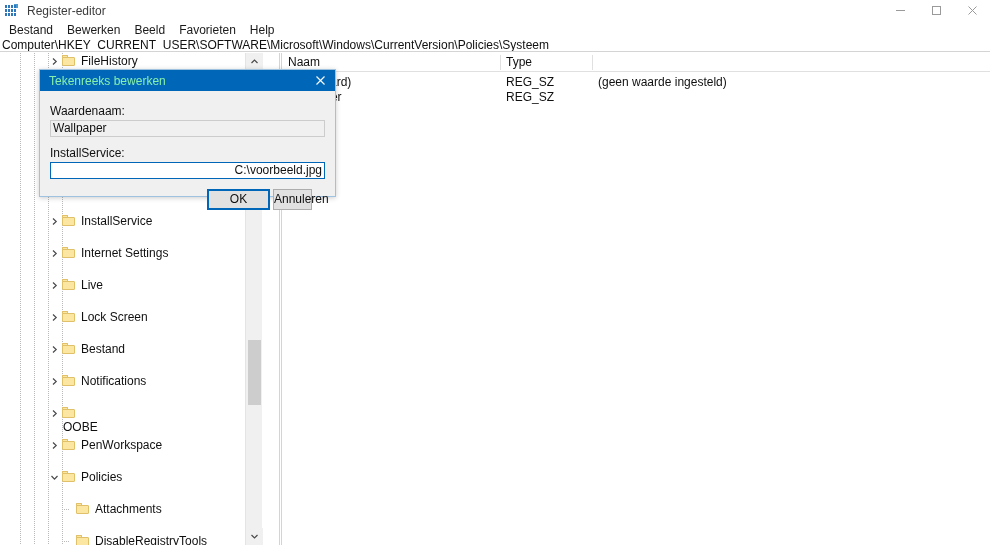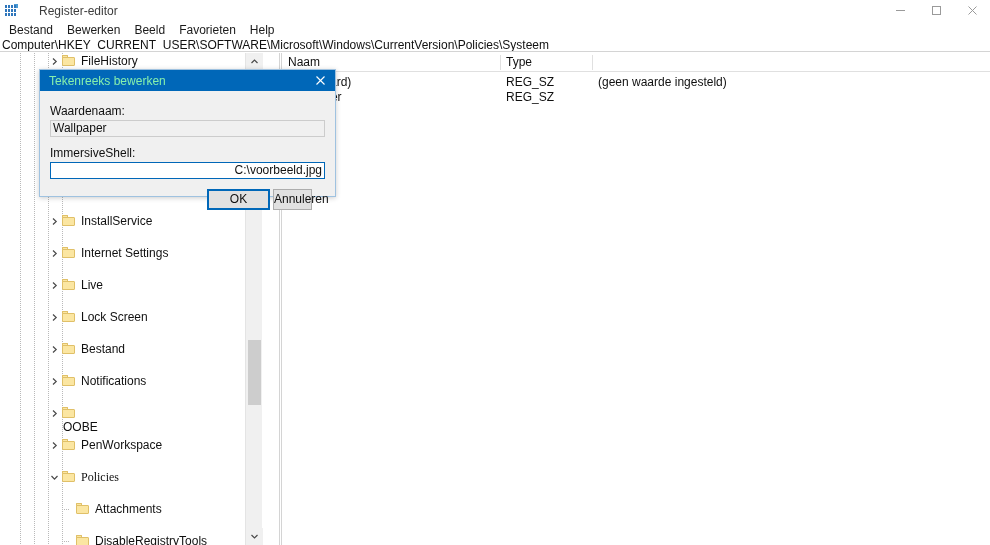--- a/index.html
+++ b/index.html
@@ -22,21 +22,20 @@
   }
 
   
   .titlebar {
     position: absolute;
     left: 0; top: 0;
     width: 990px; height: 21px;
     background: #ffffff;
     display: flex;
     align-items: center;
-    gap: 12px;
   }
   .app-icon {
     position: relative;
     width: 14px; height: 14px;
     margin-left: 5px;
     flex: 0 0 auto;
   }
   .app-icon .sq {
     position: absolute;
     background: #2e76bc;
@@ -561,21 +560,21 @@
             <div class="trow" style="top: 208px;">
               <span class="twist" style="left: 48px;">
                 <svg width="9" height="9" viewBox="0 0 9 9">
                   <polyline points="1.5,3 4.5,6.2 7.5,3" fill="none" stroke="#4a4a4a" stroke-width="1.2"></polyline>
                 </svg>
               </span>
               <span class="tfolder" style="left: 62px; top: 2px;">
                 <span class="tab"></span>
                 <span class="body"></span>
               </span>
-              <span class="tlabel" style="left: 78px; font-family: Liberation Serif, serif;">Policies</span>
+              <span class="tlabel" style="left: 78px;">Policies</span>
             </div>
             <div class="trow" style="top: 224px;">
               <span class="tdash" style="left: 64px;"></span>
               <span class="tfolder" style="left: 76px; top: 2px;">
                 <span class="tab"></span>
                 <span class="body"></span>
               </span>
               <span class="tlabel" style="left: 92px;">Attachments</span>
             </div>
             <div class="trow" style="top: 240px;">
@@ -636,21 +635,21 @@
             <line x1="1.5" y1="1.5" x2="9.5" y2="9.5" stroke="#ffffff" stroke-width="1.1"></line>
             <line x1="9.5" y1="1.5" x2="1.5" y2="9.5" stroke="#ffffff" stroke-width="1.1"></line>
           </svg>
       </div>
     </div>
 
     <div class="dlg-body">
       <div class="dlg-label" style="left:10px; top:13px;">Waardenaam:</div>
       <div class="dlg-input readonly" style="left:10px; top:29px; width:275px; height:17px;">Wallpaper</div>
 
-      <div class="dlg-label" style="left:10px; top:55px;">ImmersiveShell:</div>
+      <div class="dlg-label" style="left:10px; top:55px;">InstallService:</div>
       <div class="dlg-input active" style="left:10px; top:71px; width:275px; height:17px;">C:\voorbeeld.jpg</div>
 
       <div class="dlg-btn default" style="left:167px; top:98px; width:63px;">OK</div>
       <div class="dlg-btn" style="left:233px; top:98px; width:39px;">Annuleren</div>
     </div>
   </div>
 
 </div>
 
 </body></html>

